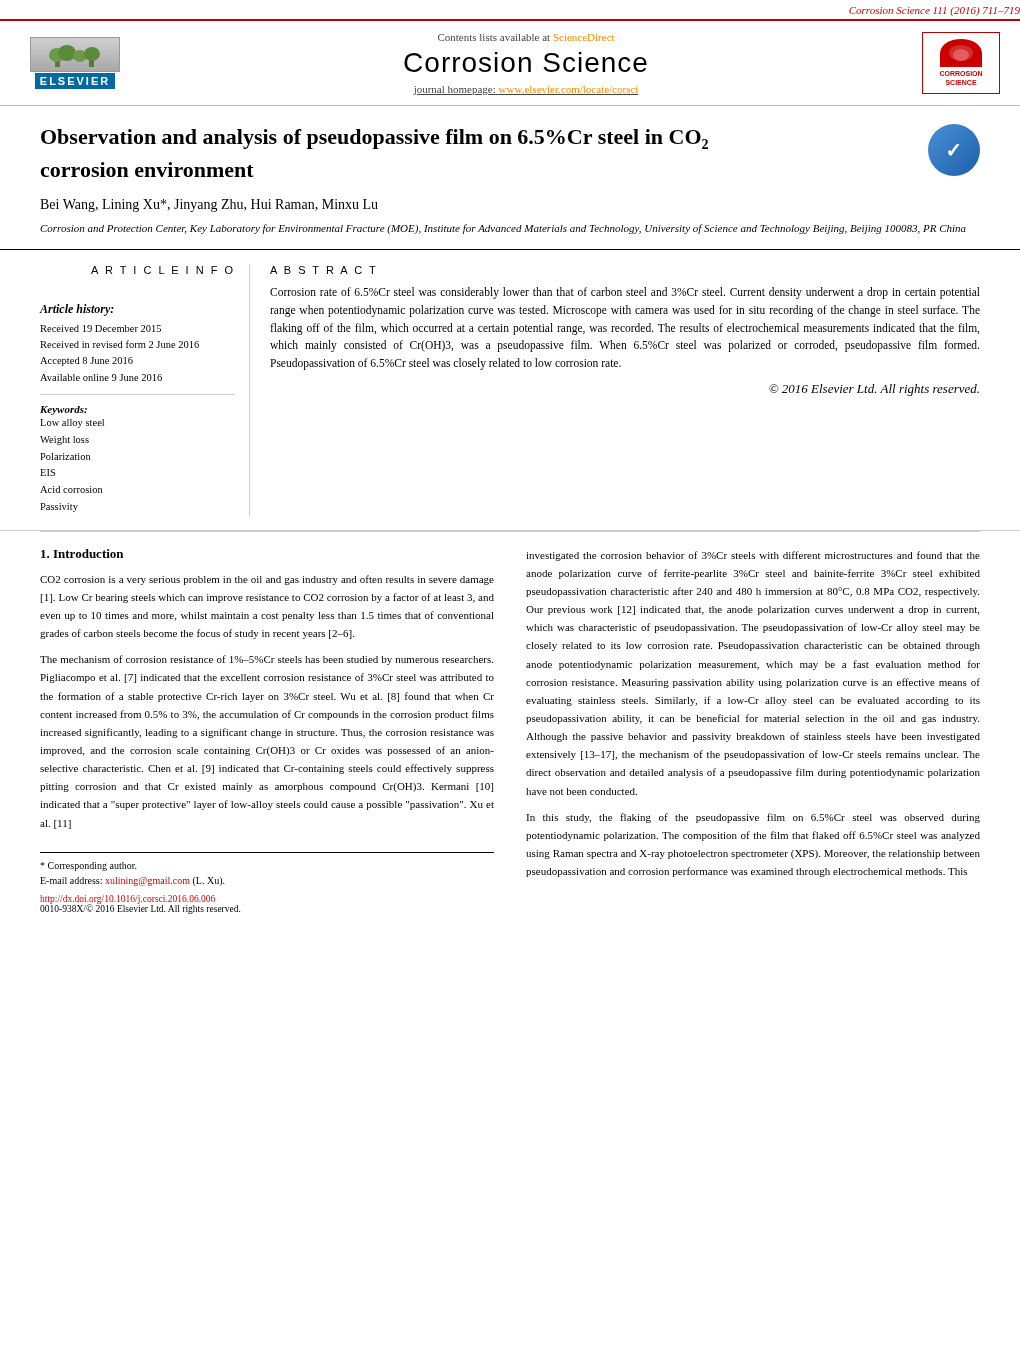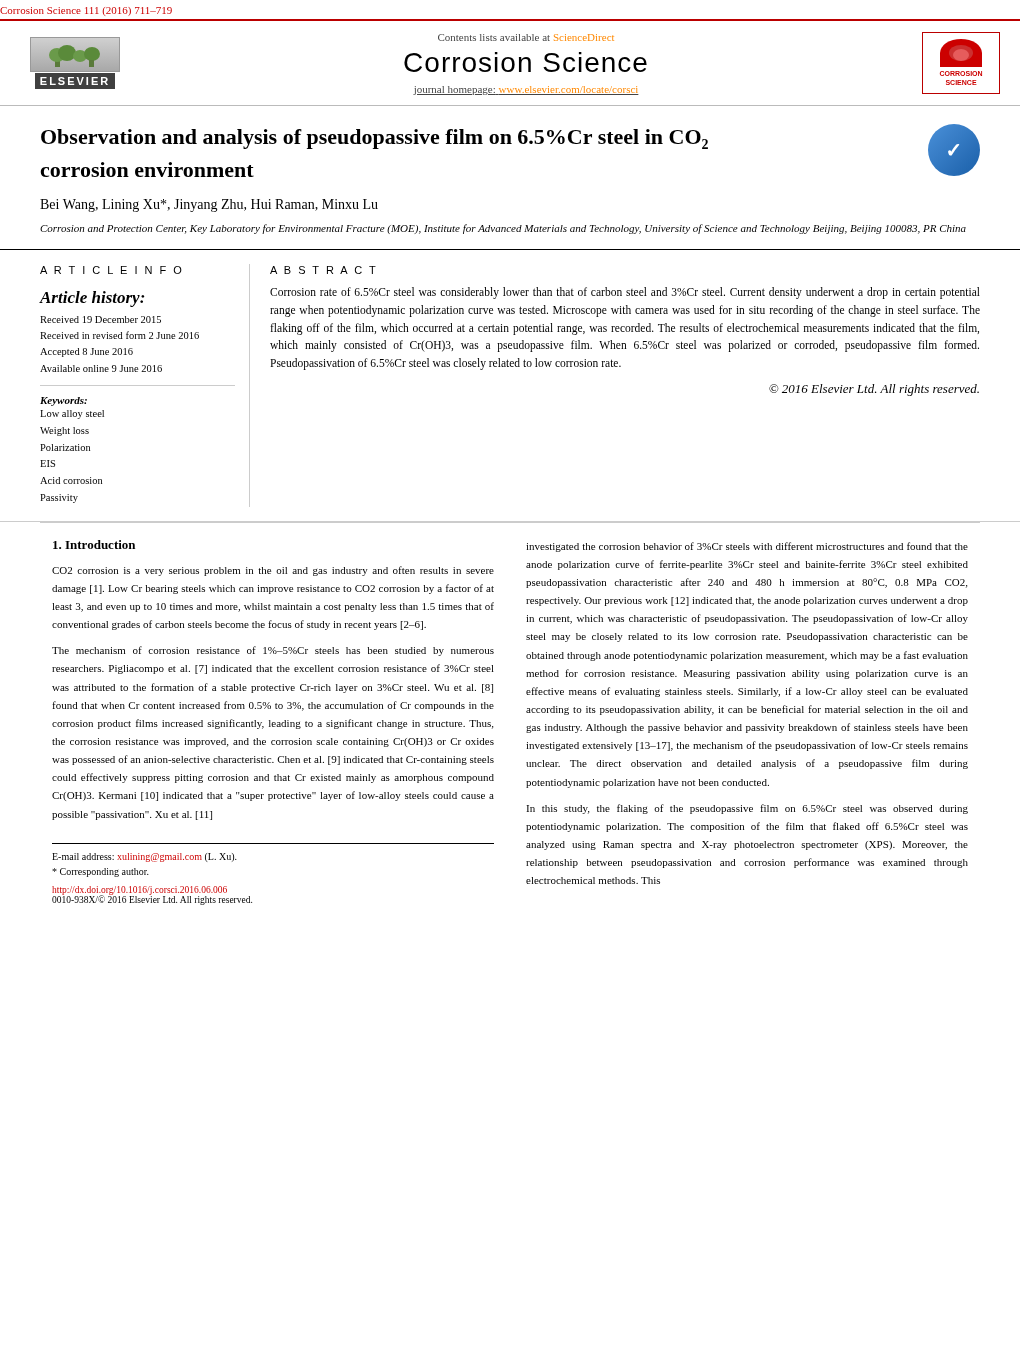--- a/index.html
+++ b/index.html
@@ -8,38 +8,38 @@
       font-family: 'Times New Roman', Times, serif;
       font-size: 13px;
       color: #000;
       width: 1020px;
       min-height: 1351px;
     }
   </style>
 </head>
 <body>
 
-<div style="border-bottom: 2px solid #b00; padding: 4px 0 3px; text-align: left; font-size: 11px; color: #c00; ">
+<div style="border-bottom: 2px solid #b00; padding: 4px 0 3px; text-align: right; font-size: 11px; color: #c00; font-style: italic;">
   <span>Corrosion Science 111 (2016) 711–719</span>
 </div>
 
 <div style="display:flex; align-items:center; justify-content:space-between; padding: 10px 20px; border-bottom: 1px solid #bbb;">
 
   <div style="display:flex; flex-direction:column; align-items:center; width:110px;">
     <div style="width:90px; height:35px; background: linear-gradient(to bottom, #d0d0d0, #a8a8a8); display:flex; align-items:center; justify-content:center; border:1px solid #999;">
       <svg width="60" height="28" viewBox="0 0 60 28">
         <rect x="10" y="18" width="5" height="8" fill="#5a7a3a"></rect>
         <ellipse cx="12" cy="14" rx="8" ry="7" fill="#6a9a4a"></ellipse>
         <ellipse cx="22" cy="12" rx="9" ry="8" fill="#5a8a3a"></ellipse>
         <ellipse cx="35" cy="15" rx="7" ry="6" fill="#6a9a4a"></ellipse>
         <ellipse cx="47" cy="13" rx="8" ry="7" fill="#5a8a3a"></ellipse>
         <rect x="44" y="19" width="5" height="7" fill="#5a7a3a"></rect>
       </svg>
     </div>
-    <div style="background:#404040; color:#fff; font-family:Arial,sans-serif; font-size:11px; font-weight:bold; padding:2px 5px; letter-spacing:2px; margin-top:1px;">ELSEVIER</div>
+    <div style="background:#0369a1; color:#fff; font-family:Arial,sans-serif; font-size:11px; font-weight:bold; padding:2px 5px; letter-spacing:2px; margin-top:1px;">ELSEVIER</div>
   </div>
 
   <div style="text-align:center; flex:1;">
     <div style="font-size:11px; color:#444; margin-bottom:3px;">
       <span>Contents lists available at</span>
       <span style="color:#f80; cursor:pointer;">ScienceDirect</span>
     </div>
     <div style="font-size:28px; font-family:Liberation Sans, sans-serif; color:#000; letter-spacing:1px; margin:4px 0;">Corrosion Science</div>
     <div style="font-size:11px; color:#444;text-decoration:underline;">
       <span>journal homepage:</span>
@@ -75,24 +75,24 @@
       ✓
     </div>
   </div>
   <div style="font-size:14px; margin-bottom:8px; color:#000;">Bei Wang, Lining Xu*, Jinyang Zhu, Hui Raman, Minxu Lu</div>
   <div style="font-size:11px; font-style:italic; color:#000; line-height:1.45;">Corrosion and Protection Center, Key Laboratory for Environmental Fracture (MOE), Institute for Advanced Materials and Technology, University of Science and Technology Beijing, Beijing 100083, PR China</div>
 </div>
 
 <div style="display:flex; padding: 14px 40px; gap: 20px; border-bottom: 1px solid #ccc;">
 
   <div style="width:210px; flex-shrink:0; border-right:1px solid #ccc; padding-right:14px;">
-    <div style="font-size:11px; letter-spacing:2px; font-family:Arial,sans-serif; margin-bottom:12px; color:#000;">A R T I C L E   I N F O</div>
+    <div style="font-size:11px; letter-spacing:2px; font-family:Arial,sans-serif; margin-bottom:26px; color:#000;text-align:right;">A R T I C L E   I N F O</div>
 
     <div style="margin-bottom:8px;">
-      <div style="font-size:17px; font-style:italic; font-weight:bold; margin-bottom:4px;">Article history:</div>
+      <div style="font-size:12px; font-style:italic; font-weight:bold; margin-bottom:4px;">Article history:</div>
       <div style="font-size:10.5px; line-height:1.55;">Received 19 December 2015</div>
       <div style="font-size:10.5px; line-height:1.55;">Received in revised form 2 June 2016</div>
       <div style="font-size:10.5px; line-height:1.55;">Accepted 8 June 2016</div>
       <div style="font-size:10.5px; line-height:1.55;">Available online 9 June 2016</div>
     </div>
 
     <hr style="border:none; border-top:1px solid #ccc; margin:8px 0;">
 
     <div>
       <div style="font-size:11px; font-style:italic; font-weight:bold; ">Keywords:</div>
@@ -107,37 +107,37 @@
 
   <div style="flex:1;">
     <div style="font-size:11px; letter-spacing:2px; font-family:Arial,sans-serif; margin-bottom:8px; color:#000;">A B S T R A C T</div>
     <div style="font-size:11.5px; line-height:1.55; text-align:justify; color:#000;">Corrosion rate of 6.5%Cr steel was considerably lower than that of carbon steel and 3%Cr steel. Current density underwent a drop in certain potential range when potentiodynamic polarization curve was tested. Microscope with camera was used for in situ recording of the change in steel surface. The flaking off of the film, which occurred at a certain potential range, was recorded. The results of electrochemical measurements indicated that the film, which mainly consisted of Cr(OH)3, was a pseudopassive film. When 6.5%Cr steel was polarized or corroded, pseudopassive film formed. Pseudopassivation of 6.5%Cr steel was closely related to low corrosion rate.</div>
     <div style="font-size:13px; text-align:right; margin-top:8px; font-style:italic; color:#000;">© 2016 Elsevier Ltd. All rights reserved.</div>
   </div>
 </div>
 
 <hr style="border:none; border-top:1px solid #ccc; margin: 0 40px;">
 
-<div style="display:flex; padding: 14px 52px; gap:16px;">
+<div style="display:flex; padding: 14px 40px; gap:16px;">
 
   <div style="width:50%; padding-right:8px;">
     <div style="font-size:13px; font-weight:bold; margin-bottom:8px; color:#000;">
       <span>1.</span>
       <span>Introduction</span>
     </div>
     <div style="font-size:11px; line-height:1.65; text-align:justify; margin-bottom:8px; color:#000;">CO2 corrosion is a very serious problem in the oil and gas industry and often results in severe damage [1]. Low Cr bearing steels which can improve resistance to CO2 corrosion by a factor of at least 3, and even up to 10 times and more, whilst maintain a cost penalty less than 1.5 times that of conventional grades of carbon steels become the focus of study in recent years [2–6].</div>
     <div style="font-size:11px; line-height:1.65; text-align:justify; margin-bottom:8px; color:#000;">The mechanism of corrosion resistance of 1%–5%Cr steels has been studied by numerous researchers. Pigliacompo et al. [7] indicated that the excellent corrosion resistance of 3%Cr steel was attributed to the formation of a stable protective Cr-rich layer on 3%Cr steel. Wu et al. [8] found that when Cr content increased from 0.5% to 3%, the accumulation of Cr compounds in the corrosion product films increased significantly, leading to a significant change in structure. Thus, the corrosion resistance was improved, and the corrosion scale containing Cr(OH)3 or Cr oxides was possessed of an anion-selective characteristic. Chen et al. [9] indicated that Cr-containing steels could effectively suppress pitting corrosion and that Cr existed mainly as amorphous compound Cr(OH)3. Kermani [10] indicated that a "super protective" layer of low-alloy steels could cause a possible "passivation". Xu et al. [11]</div>
 
     <div style="border-top:1px solid #000; margin-top:20px; padding-top:5px;">
+      <div style="font-size:10px; line-height:1.5;">* Corresponding author.</div>
       <div style="font-size:10px; line-height:1.5;">
         <span>E-mail address:</span>
         <span style="color:#c00; cursor:pointer;">xulining@gmail.com</span>
         <span>(L. Xu).</span>
       </div>
-      <div style="font-size:10px; line-height:1.5;">* Corresponding author.</div>
       <div style="height:6px;"></div>
       <div style="font-size:9.5px; color:#c00; cursor:pointer;">http://dx.doi.org/10.1016/j.corsci.2016.06.006</div>
       <div style="font-size:9.5px; color:#000;">0010-938X/© 2016 Elsevier Ltd. All rights reserved.</div>
     </div>
   </div>
 
   <div style="width:50%; padding-left:8px;">
     <div style="font-size:11px; line-height:1.65; text-align:justify; margin-bottom:8px; color:#000;">investigated the corrosion behavior of 3%Cr steels with different microstructures and found that the anode polarization curve of ferrite-pearlite 3%Cr steel and bainite-ferrite 3%Cr steel exhibited pseudopassivation characteristic after 240 and 480 h immersion at 80°C, 0.8 MPa CO2, respectively. Our previous work [12] indicated that, the anode polarization curves underwent a drop in current, which was characteristic of pseudopassivation. The pseudopassivation of low-Cr alloy steel may be closely related to its low corrosion rate. Pseudopassivation characteristic can be obtained through anode potentiodynamic polarization measurement, which may be a fast evaluation method for corrosion resistance. Measuring passivation ability using polarization curve is an effective means of evaluating stainless steels. Similarly, if a low-Cr alloy steel can be evaluated according to its pseudopassivation ability, it can be beneficial for material selection in the oil and gas industry. Although the passive behavior and passivity breakdown of stainless steels have been investigated extensively [13–17], the mechanism of the pseudopassivation of low-Cr steels remains unclear. The direct observation and detailed analysis of a pseudopassive film during potentiodynamic polarization have not been conducted.</div>
     <div style="font-size:11px; line-height:1.65; text-align:justify; margin-bottom:8px; color:#000;">In this study, the flaking of the pseudopassive film on 6.5%Cr steel was observed during potentiodynamic polarization. The composition of the film that flaked off 6.5%Cr steel was analyzed using Raman spectra and X-ray photoelectron spectrometer (XPS). Moreover, the relationship between pseudopassivation and corrosion performance was examined through electrochemical methods. This</div>
   </div>

